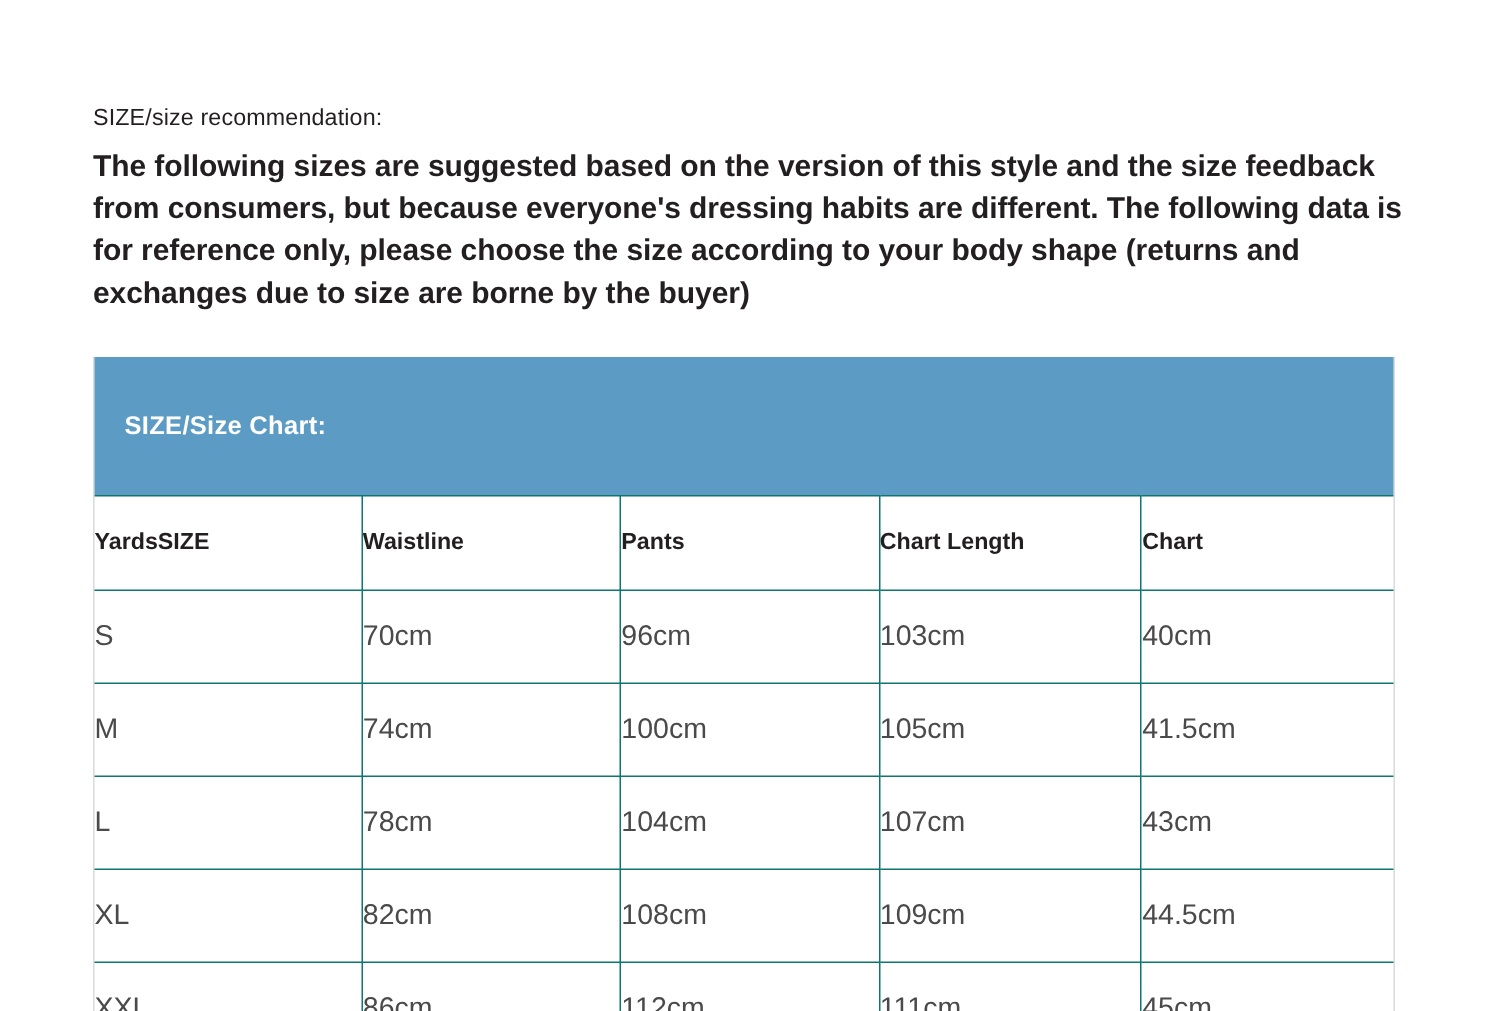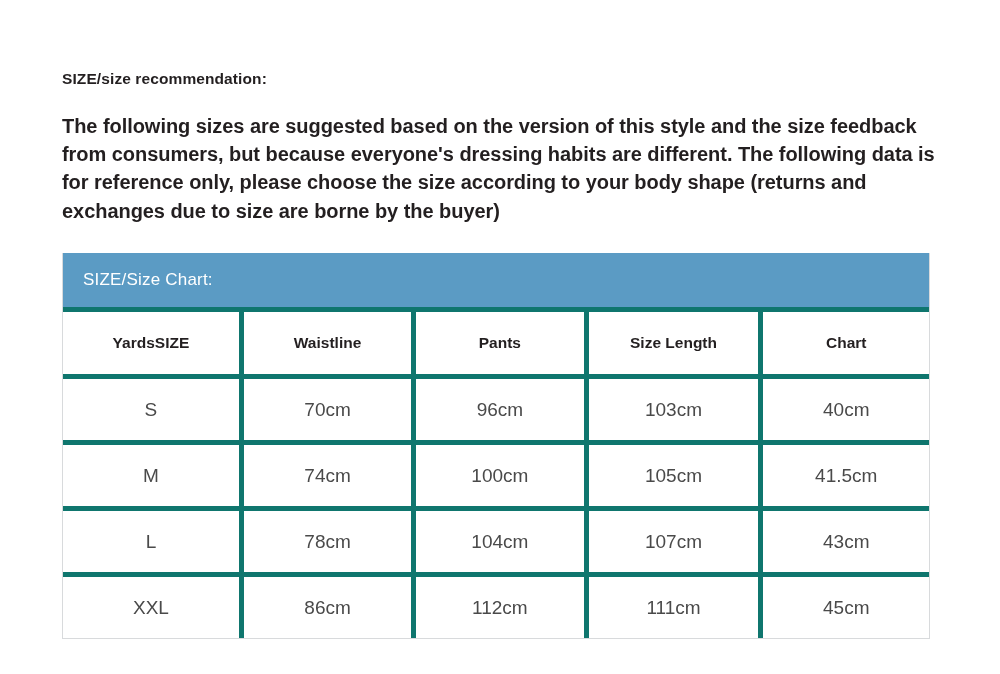--- a/index.html
+++ b/index.html
@@ -16,60 +16,60 @@
   }
   .page {
     position: relative;
     width: 1000px;
     height: 674px;
     box-sizing: border-box;
     padding: 70px 62px 0 62px;
   }
   .heading {
     font-size: 15.5px;
-    font-weight: bold;
+    font-weight: normal;
     letter-spacing: 0.1px;
-    margin: 0 0 23px 0;
+    margin: 0 0 8px 0;
     line-height: 1.2;
   }
   .intro {
     font-size: 20px;
     font-weight: bold;
     line-height: 1.42;
     margin: 0 0 28px 0;
     max-width: 880px;
     letter-spacing: -0.05px;
   }
   .chart-wrap {
     width: 868px;
     border: 1px solid #d8dadc;
     border-top: none;
     box-sizing: border-box;
   }
   .chart-title {
     background: #5b9bc4;
     color: #ffffff;
     font-size: 17px;
-    font-weight: normal;
+    font-weight: bold;
     padding: 22px 0 22px 20px;
     box-sizing: border-box;
-    height: 54px;
+    height: 92px;
     display: flex;
     align-items: center;
     letter-spacing: 0.2px;
   }
   table.size-table {
     border-collapse: collapse;
     width: 100%;
     table-layout: fixed;
   }
   table.size-table th,
   table.size-table td {
-    border: 5px solid #0f766e;
-    text-align: center;
+    border: 1px solid #0f766e;
+    text-align: left;
     color: #4a4a4a;
   }
   table.size-table th {
     font-size: 15.5px;
     font-weight: bold;
     color: #231f20;
     height: 62px;
     padding: 0;
   }
   table.size-table td {
@@ -105,21 +105,21 @@
           <col class="c1">
           <col class="c2">
           <col class="c3">
           <col class="c4">
       </colgroup>
       <thead>
         <tr>
           <th>YardsSIZE</th>
           <th>Waistline</th>
           <th>Pants</th>
-          <th>Size Length</th>
+          <th>Chart Length</th>
           <th>Chart</th>
         </tr>
       </thead>
       <tbody>
         <tr>
           <td>S</td>
           <td>70cm</td>
           <td>96cm</td>
           <td>103cm</td>
           <td>40cm</td>
@@ -132,20 +132,27 @@
           <td>41.5cm</td>
         </tr>
         <tr>
           <td>L</td>
           <td>78cm</td>
           <td>104cm</td>
           <td>107cm</td>
           <td>43cm</td>
         </tr>
         <tr>
+          <td>XL</td>
+          <td>82cm</td>
+          <td>108cm</td>
+          <td>109cm</td>
+          <td>44.5cm</td>
+        </tr>
+        <tr>
           <td>XXL</td>
           <td>86cm</td>
           <td>112cm</td>
           <td>111cm</td>
           <td>45cm</td>
         </tr>
       </tbody>
     </table>
   </div>
 

